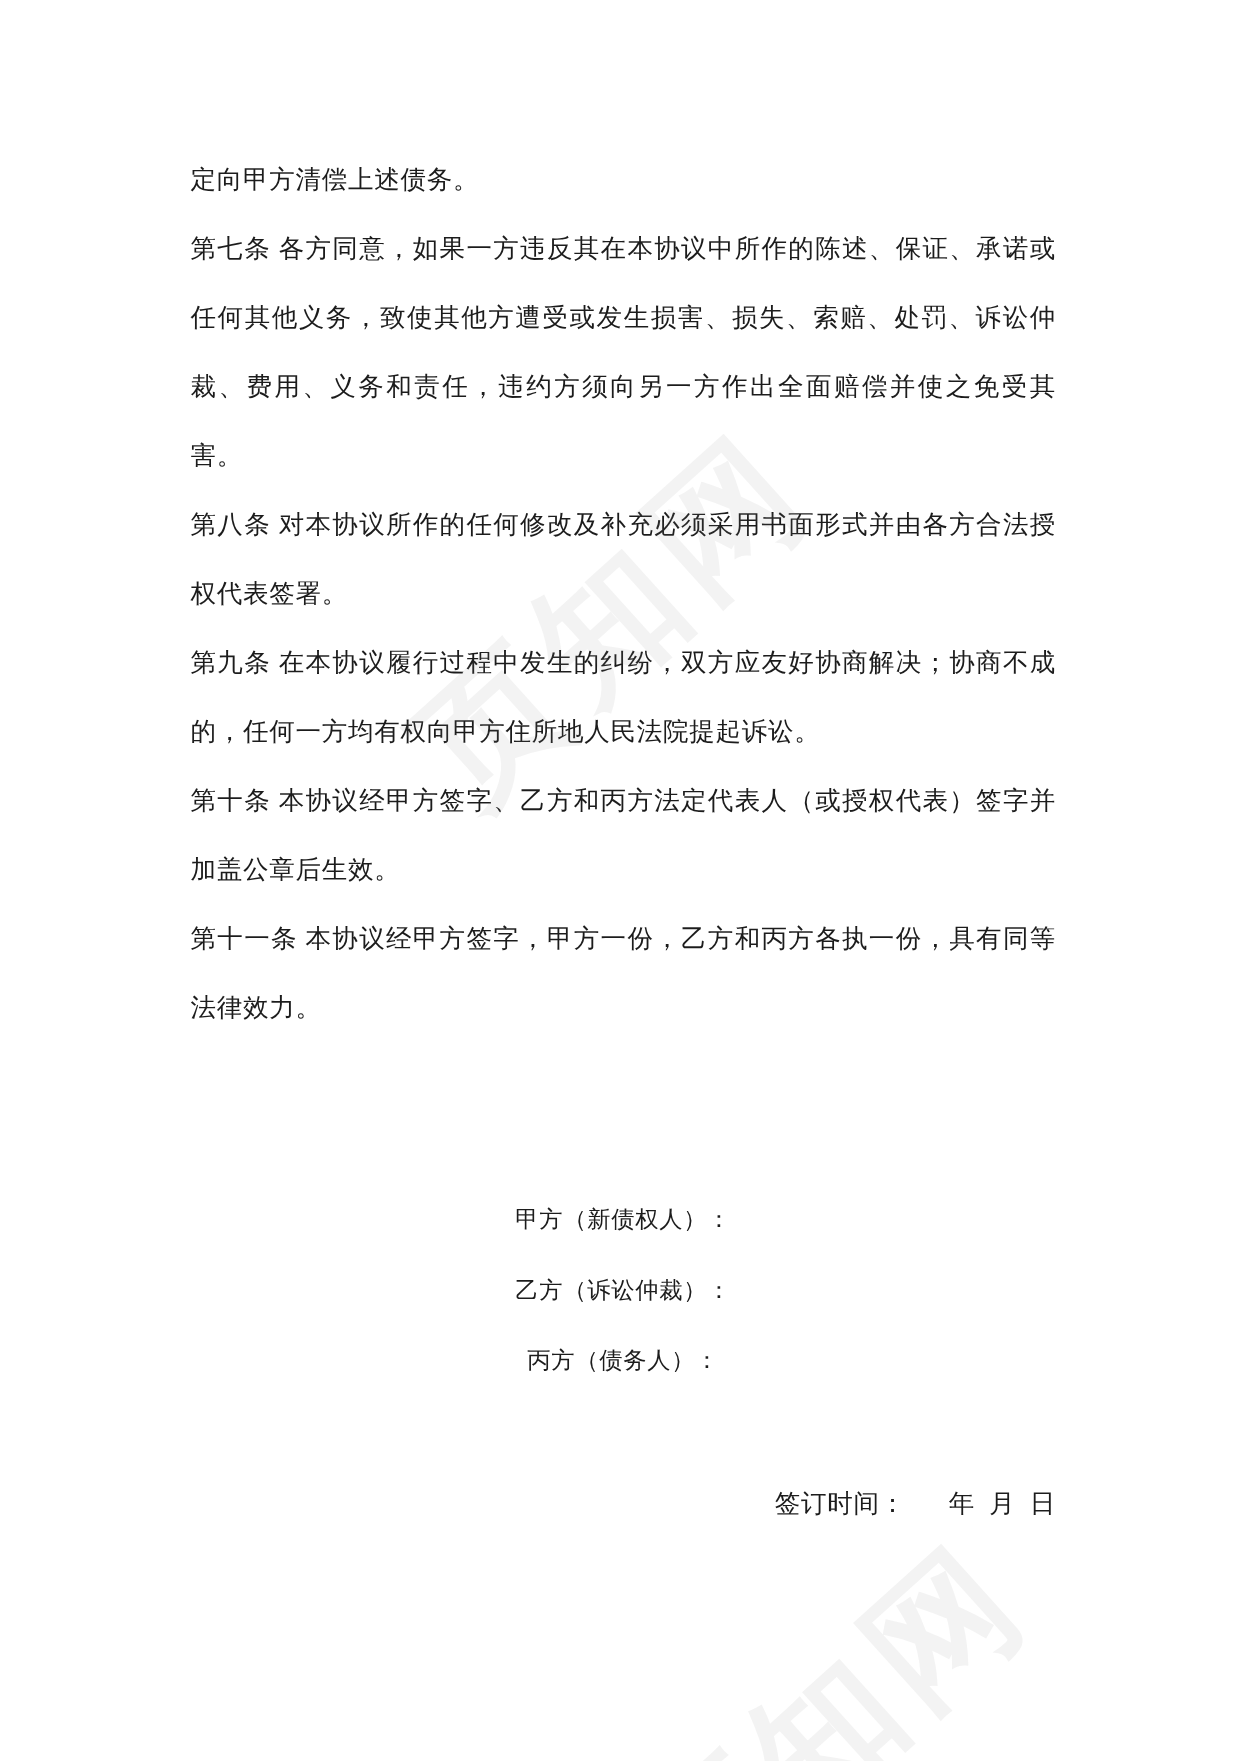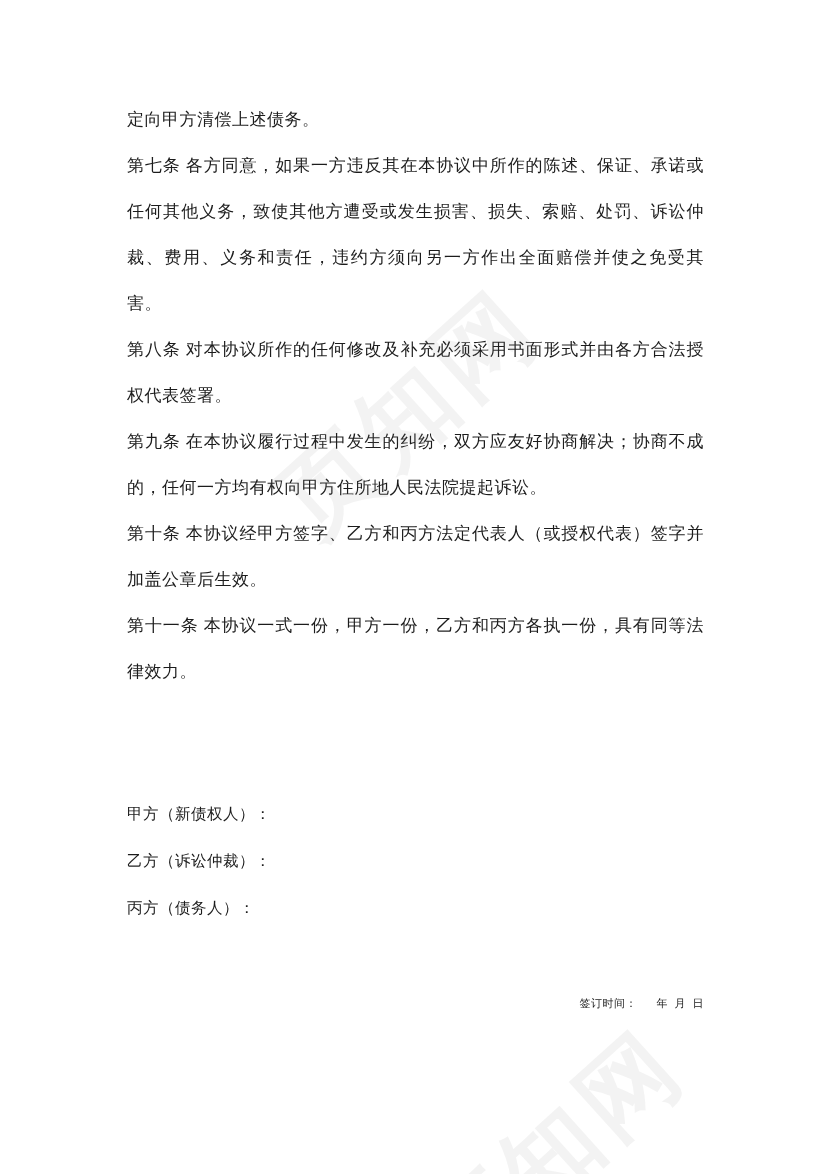--- a/index.html
+++ b/index.html
@@ -26,31 +26,32 @@
   .doc-body p.para {
     margin: 0;
     font-size: 17px;
     line-height: 46px;
     text-align: justify;
     letter-spacing: 0.5px;
     word-break: break-all;
   }
   .sign-block {
     margin-top: 95px;
+    text-align: center;
   }
   .sign-block p.sig {
     margin: 0;
     font-size: 15.5px;
     line-height: 47px;
     letter-spacing: 0.5px;
   }
   .date-line {
     margin: 0;
     margin-top: 49px;
-    font-size: 11px;
+    font-size: 17px;
     line-height: 46px;
     text-align: right;
     letter-spacing: 0.5px;
     white-space: pre;
   }
   .watermark {
     position: absolute;
     font-size: 95px;
     font-weight: bold;
     color: rgba(140, 140, 140, 0.10);
@@ -77,21 +78,21 @@
 
   <div class="watermark center">页知网</div>
   <div class="watermark bottom">页知网</div>
 
   <div class="doc-body">
     <p class="para">定向甲方清偿上述债务。</p>
     <p class="para">第七条 各方同意，如果一方违反其在本协议中所作的陈述、保证、承诺或任何其他义务，致使其他方遭受或发生损害、损失、索赔、处罚、诉讼仲裁、费用、义务和责任，违约方须向另一方作出全面赔偿并使之免受其害。</p>
     <p class="para">第八条 对本协议所作的任何修改及补充必须采用书面形式并由各方合法授权代表签署。</p>
     <p class="para">第九条 在本协议履行过程中发生的纠纷，双方应友好协商解决；协商不成的，任何一方均有权向甲方住所地人民法院提起诉讼。</p>
     <p class="para">第十条 本协议经甲方签字、乙方和丙方法定代表人（或授权代表）签字并加盖公章后生效。</p>
-    <p class="para">第十一条 本协议一式一份，甲方一份，乙方和丙方各执一份，具有同等法律效力。</p>
+    <p class="para">第十一条 本协议经甲方签字，甲方一份，乙方和丙方各执一份，具有同等法律效力。</p>
   </div>
 
   <div class="sign-block">
     <p class="sig">甲方（新债权人）：</p>
     <p class="sig">乙方（诉讼仲裁）：</p>
     <p class="sig">丙方（债务人）：</p>
   </div>
 
   <p class="date-line">签订时间：      年  月  日</p>
 

